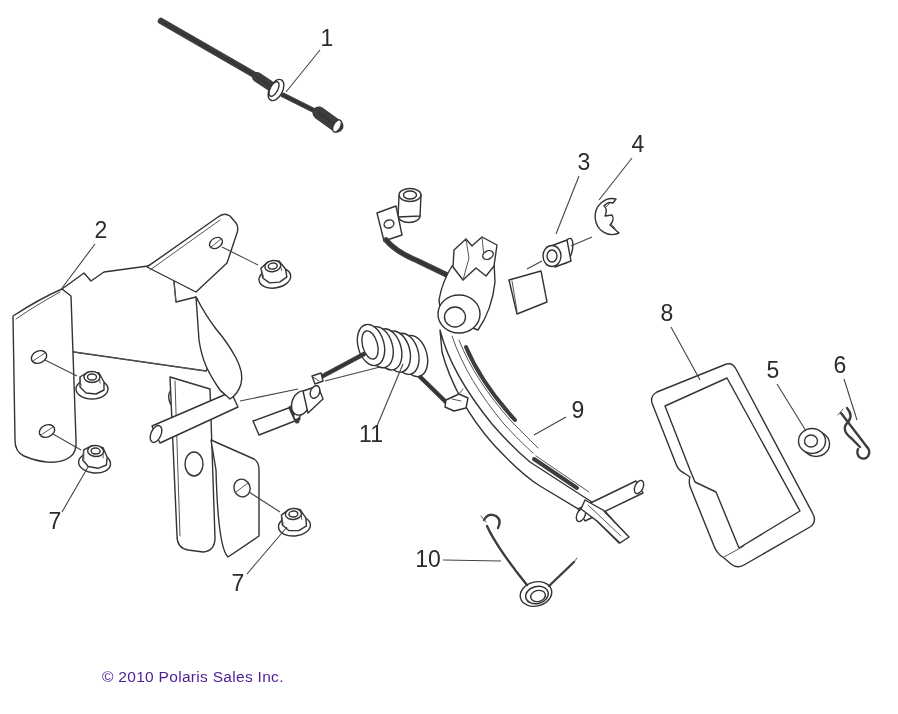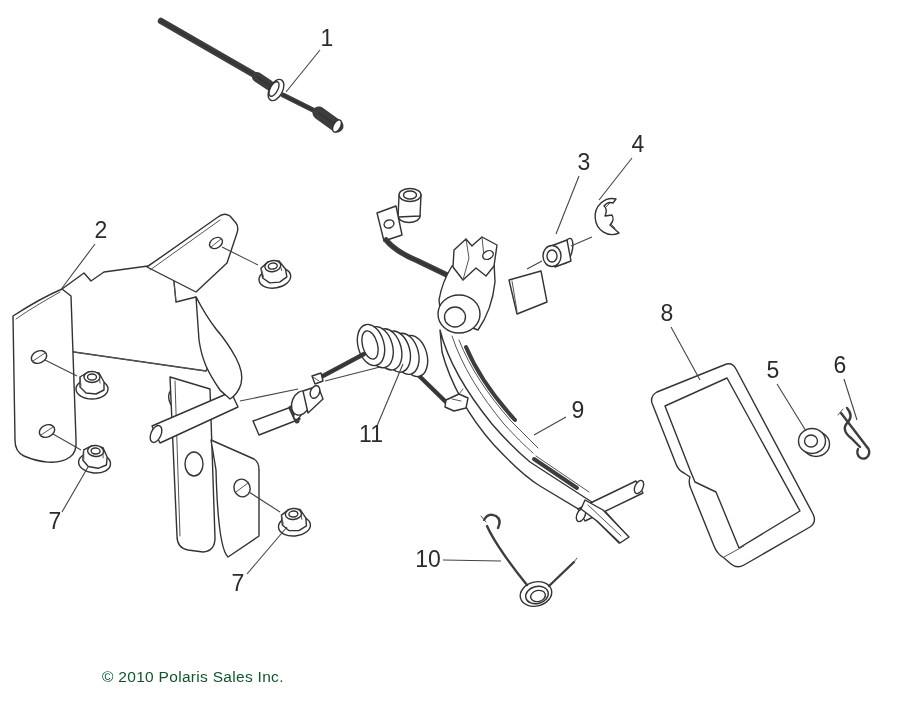--- a/index.html
+++ b/index.html
@@ -5,21 +5,21 @@
   html,body{margin:0;padding:0;background:#fff;}
   #stage{position:relative;width:898px;height:714px;background:#fff;overflow:hidden;
          font-family:"Liberation Sans",sans-serif;}
   #drawing{position:absolute;left:0;top:0;}
   .wh{fill:#fff;stroke:#333;stroke-width:1.4;stroke-linejoin:round;}
   .ln{fill:none;stroke:#333;stroke-width:1.4;stroke-linejoin:round;stroke-linecap:round;}
   .thin{fill:none;stroke:#555;stroke-width:1;stroke-linecap:round;}
   .dark{fill:none;stroke:#3d3d3d;stroke-linecap:round;}
   .leader{stroke:#444;stroke-width:1.1;fill:none;}
   .callout-num{font:23px "Liberation Sans",sans-serif;fill:#2b2b2b;text-anchor:middle;}
-  #copyright{position:absolute;left:102px;top:668px;font-size:15.5px;color:#14532d;
+  #copyright{position:absolute;left:102px;top:668px;font-size:15.5px;color:#4c1d95;
              letter-spacing:0.3px;}
 </style>
 </head>
 <body>
 
 <div id="stage">
 <svg id="drawing" width="898" height="714" viewBox="0 0 898 714">
 
   <g>
 

